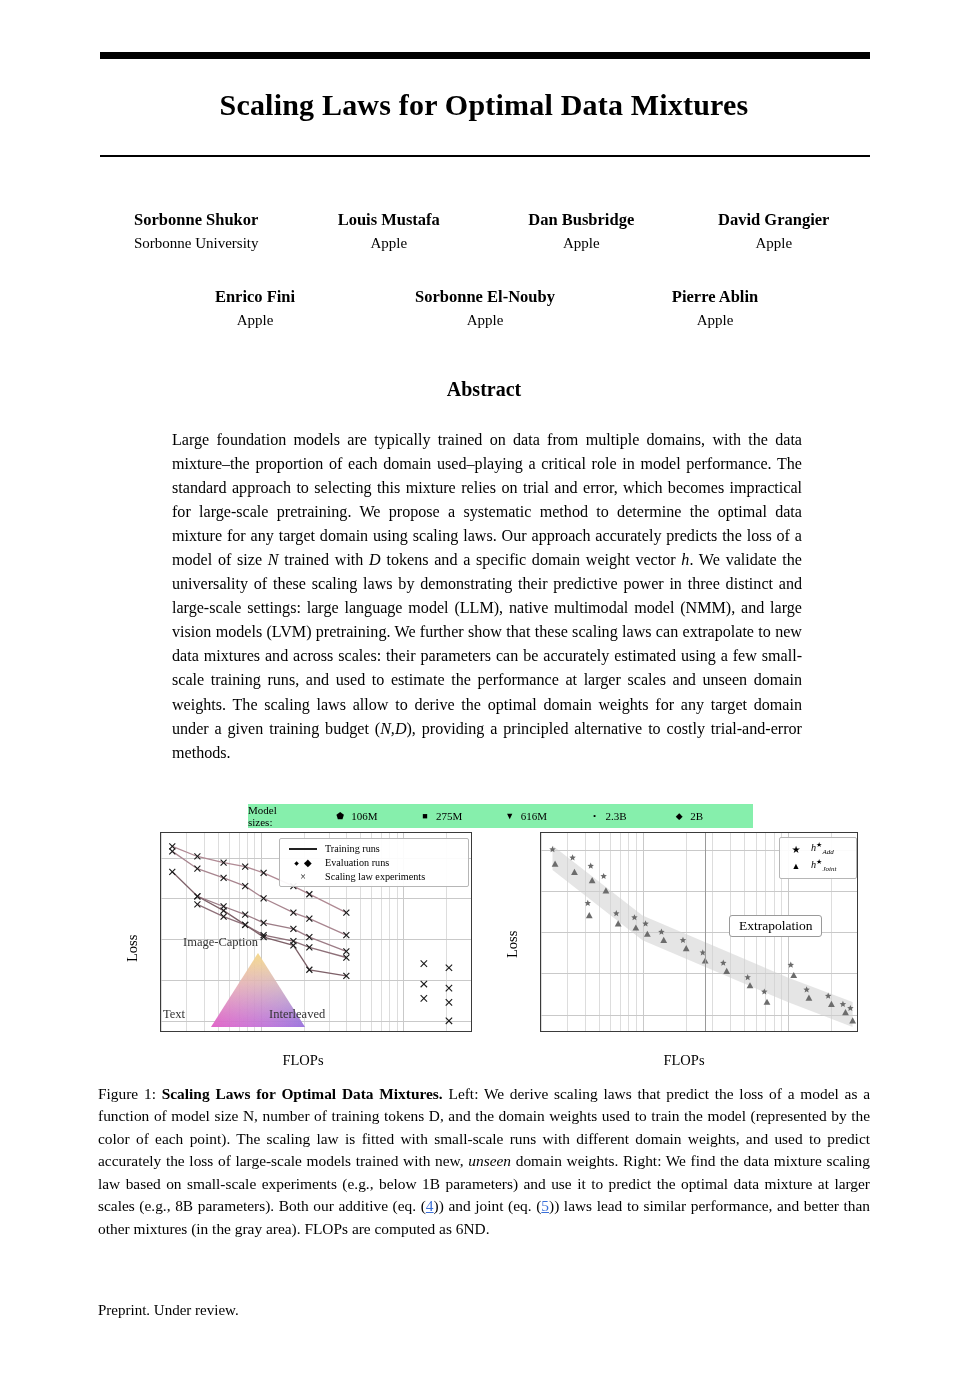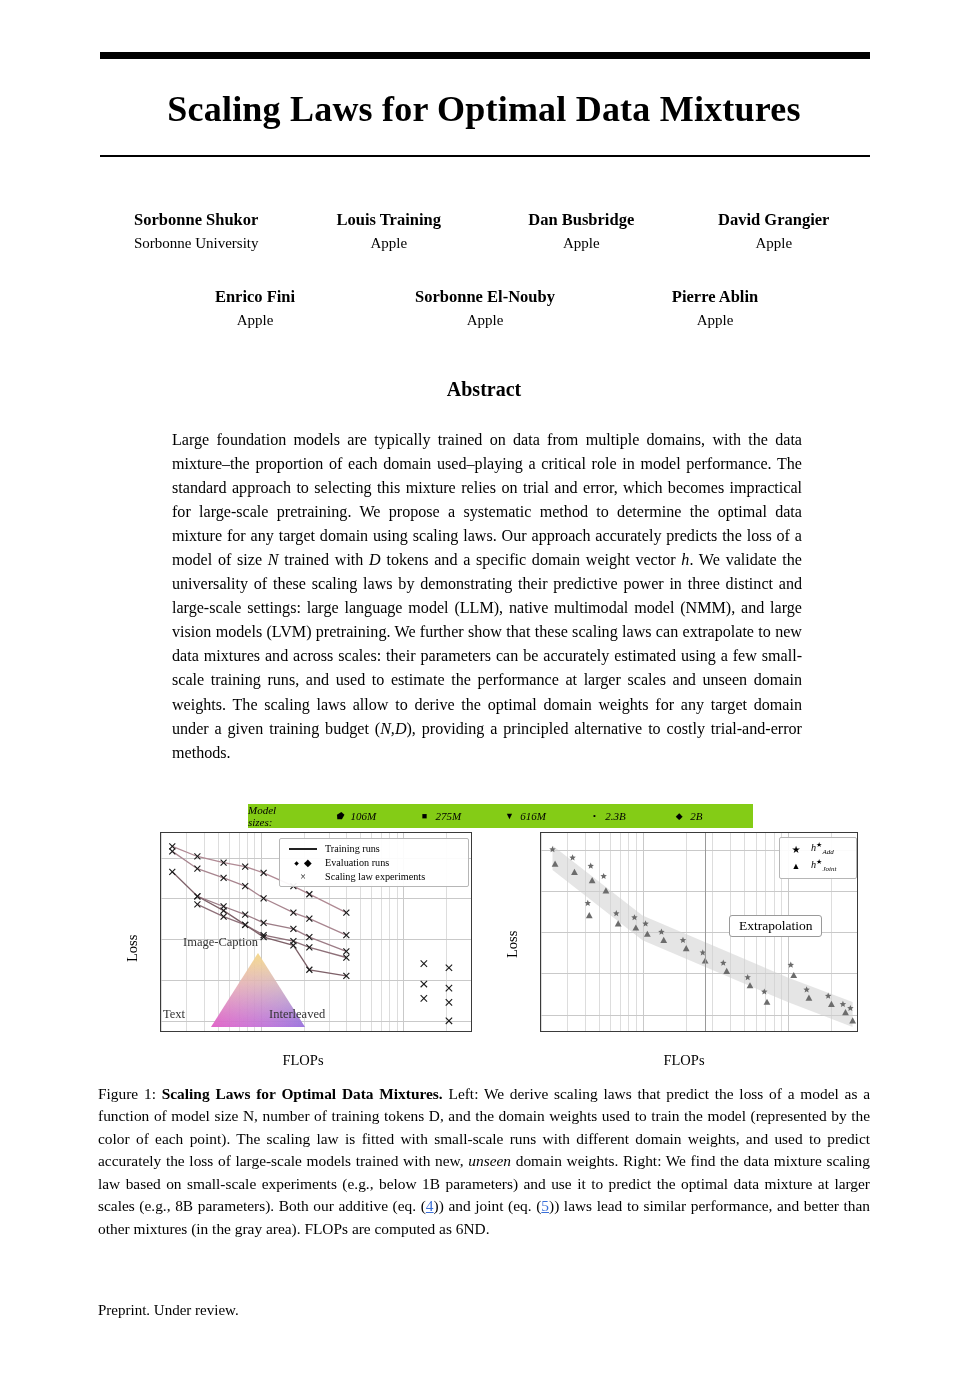--- a/index.html
+++ b/index.html
@@ -19,21 +19,21 @@
     background:#000;
   }
   .rule-under-title {
     position:absolute; left:100px; top:155px; width:770px; height:2px;
     background:#000;
   }
 
   .paper-title {
     position:absolute; left:0; top:88px; width:968px;
     text-align:center;
-    font-size:36px; font-weight:bold; letter-spacing:0.2px;
+    font-size:30px; font-weight:bold; letter-spacing:0.2px;
   }
 
   
   .authors-row {
     position:absolute; left:100px; width:770px;
     display:flex; justify-content:space-between;
   }
   .authors-row.r1 { top:208px; }
   .authors-row.r2 { top:285px; padding:0 40px; box-sizing:border-box; }
   .author { text-align:center; flex:1 1 0; }
@@ -54,22 +54,21 @@
 
   
   .figure {
     position:absolute; left:108px; top:800px; width:760px; height:272px;
   }
   .size-legend {
     position:absolute; left:140px; top:4px;
     width:505px; height:24px;
     display:flex; align-items:center; gap:0px;
     font-size:11px;
-    background:#84cc16;
-    font-style:italic;
+    background:#86efac;
   }
   .size-legend .sl-title { margin-right:26px; font-size:11px; }
   .sl-item { display:flex; align-items:center; width:86px; }
   .sl-mark { width:22px; text-align:center; font-size:9px; line-height:1; }
   .sl-lab  { font-size:11px; }
 
   .panels { position:absolute; left:0; top:30px; width:760px; height:242px; }
   .panel { position:absolute; top:0; height:242px; }
   .panel-left  { left:10px;  width:370px; }
   .panel-right { left:392px; width:368px; }
@@ -141,21 +140,21 @@
   <div class="paper-title">Scaling Laws for Optimal Data Mixtures</div>
 
   <div class="rule-under-title"></div>
 
   <div class="authors-row r1">
     <div class="author">
       <div class="name">Sorbonne Shukor</div>
       <div class="aff">Sorbonne University</div>
     </div>
     <div class="author">
-      <div class="name">Louis Training</div>
+      <div class="name">Louis Mustafa</div>
       <div class="aff">Apple</div>
     </div>
     <div class="author">
       <div class="name">Dan Busbridge</div>
       <div class="aff">Apple</div>
     </div>
     <div class="author">
       <div class="name">David Grangier</div>
       <div class="aff">Apple</div>
     </div>

